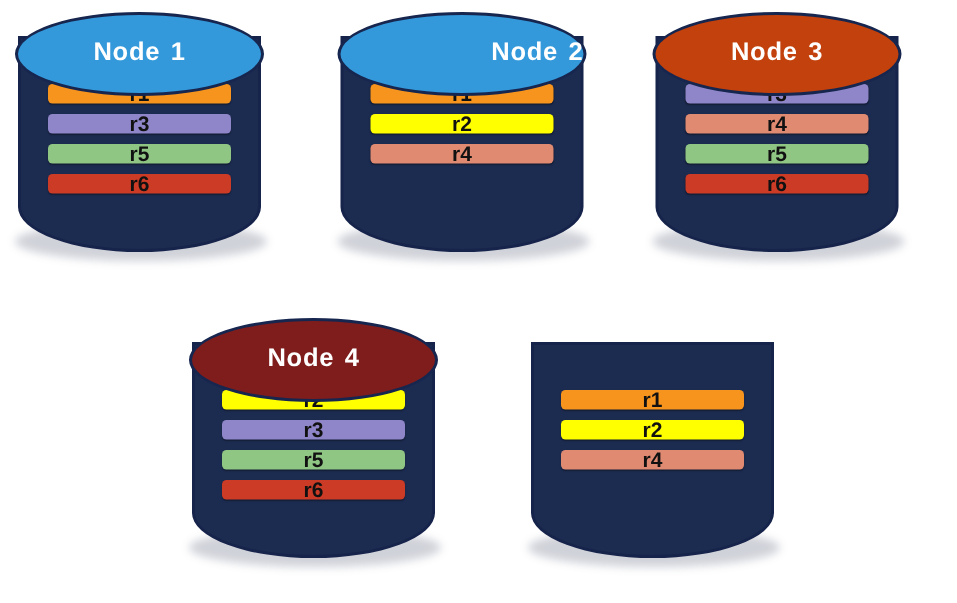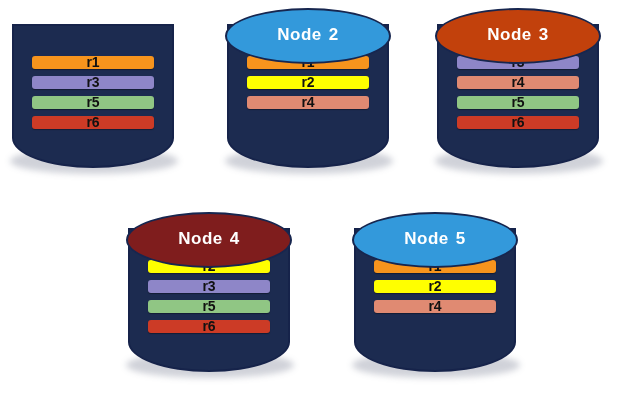--- a/index.html
+++ b/index.html
@@ -121,36 +121,39 @@
         <div class="record" style="background: rgb(142, 134, 200);">
           <span class="record-label">r3</span>
         </div>
         <div class="record" style="background: rgb(144, 198, 132);">
           <span class="record-label">r5</span>
         </div>
         <div class="record" style="background: rgb(204, 59, 38);">
           <span class="record-label">r6</span>
         </div>
       </div>
+      <div class="lid" style="background: rgb(51, 153, 219);">
+        <div class="lid-label"><span>Node</span><span class="num">1</span></div>
+      </div>
     </div>
     <div class="node" style="left: 215px; top: 2px;">
       <div class="shadow"></div>
       <div class="body" style="background: rgb(28, 43, 80);"></div>
       <div class="records">
         <div class="record" style="background: rgb(247, 148, 29);">
           <span class="record-label">r1</span>
         </div>
         <div class="record" style="background: rgb(255, 255, 0);">
           <span class="record-label">r2</span>
         </div>
         <div class="record" style="background: rgb(224, 138, 114);">
           <span class="record-label">r4</span>
         </div>
       </div>
-      <div class="lid" style="background: rgb(51, 153, 219);">
+      <div class="lid" style="background: rgb(51, 153, 219); justify-content: flex-end;">
         <div class="lid-label"><span>Node</span><span class="num">2</span></div>
       </div>
     </div>
     <div class="node" style="left: 425px; top: 2px;">
       <div class="shadow"></div>
       <div class="body" style="background: rgb(28, 43, 80);"></div>
       <div class="records">
         <div class="record" style="background: rgb(142, 134, 200);">
           <span class="record-label">r3</span>
         </div>
@@ -196,17 +199,14 @@
         <div class="record" style="background: rgb(247, 148, 29);">
           <span class="record-label">r1</span>
         </div>
         <div class="record" style="background: rgb(255, 255, 0);">
           <span class="record-label">r2</span>
         </div>
         <div class="record" style="background: rgb(224, 138, 114);">
           <span class="record-label">r4</span>
         </div>
       </div>
-      <div class="lid" style="background: rgb(51, 153, 219);">
-        <div class="lid-label"><span>Node</span><span class="num">5</span></div>
-      </div>
     </div>
   </div>
 
 </body></html>

